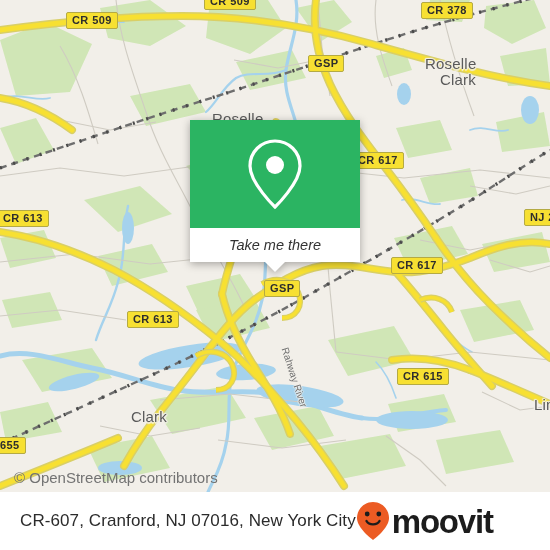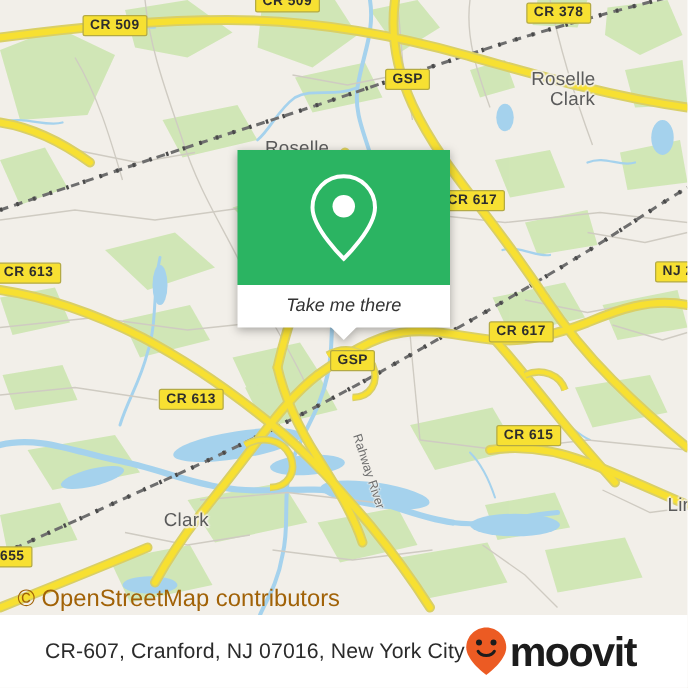--- a/index.html
+++ b/index.html
@@ -80,22 +80,22 @@
     white-space: nowrap;
     box-sizing: border-box;
   }
 
   
   #attribution {
     position: absolute;
     left: 14px;
     top: 469px;
     font-family: "Liberation Sans", sans-serif;
-    font-size: 19px;
-    color: #a16207;
+    font-size: 15px;
+    color: #737373;
     white-space: nowrap;
     z-index: 40;
   }
 
   
   #popup-card {
     position: absolute;
     left: 190px;
     top: 120px;
     width: 170px;
@@ -141,21 +141,20 @@
   #bottom-bar {
     position: absolute;
     left: 0;
     top: 492px;
     width: 450px;
     height: 58px;
     background: rgba(255,255,255,0.90);
     display: flex;
     align-items: center;
     z-index: 70;
-    padding-left: 16px;
   }
   #address-text {
     margin-left: 20px;
     font-family: "Liberation Sans", sans-serif;
     font-size: 17px;
     color: #2b2b2b;
     white-space: nowrap;
     letter-spacing: .1px;
   }
   #moovit-logo {
@@ -344,21 +343,21 @@
     <div class="shield" style="left:66px;  top:12px;">CR 509</div>
     <div class="shield" style="left:204px; top:-7px;">CR 509</div>
     <div class="shield" style="left:421px; top:2px;">CR 378</div>
     <div class="shield" style="left:308px; top:55px;">GSP</div>
     <div class="shield" style="left:-3px;  top:210px;">CR 613</div>
     <div class="shield" style="left:352px; top:152px;">CR 617</div>
     <div class="shield" style="left:524px; top:209px;">NJ 27</div>
     <div class="shield" style="left:391px; top:257px;">CR 617</div>
     <div class="shield" style="left:264px; top:280px;">GSP</div>
     <div class="shield" style="left:127px; top:311px;">CR 613</div>
-    <div class="shield" style="left:397px; top:340px;">CR 615</div>
+    <div class="shield" style="left:397px; top:368px;">CR 615</div>
     <div class="shield" style="left:-6px;  top:437px;">655</div>
 
     <div id="popup-card">
       <div id="popup-image">
         <svg width="64" height="74" viewBox="0 0 64 74">
           <path d="M32 4 C18 4 7 15 7 29 C7 46 32 70 32 70 C32 70 57 46 57 29 C57 15 46 4 32 4 Z" fill="none" stroke="#ffffff" stroke-width="3.2"></path>
           <circle cx="32" cy="28" r="9" fill="#ffffff"></circle>
         </svg>
       </div>
       <div id="popup-footer">

